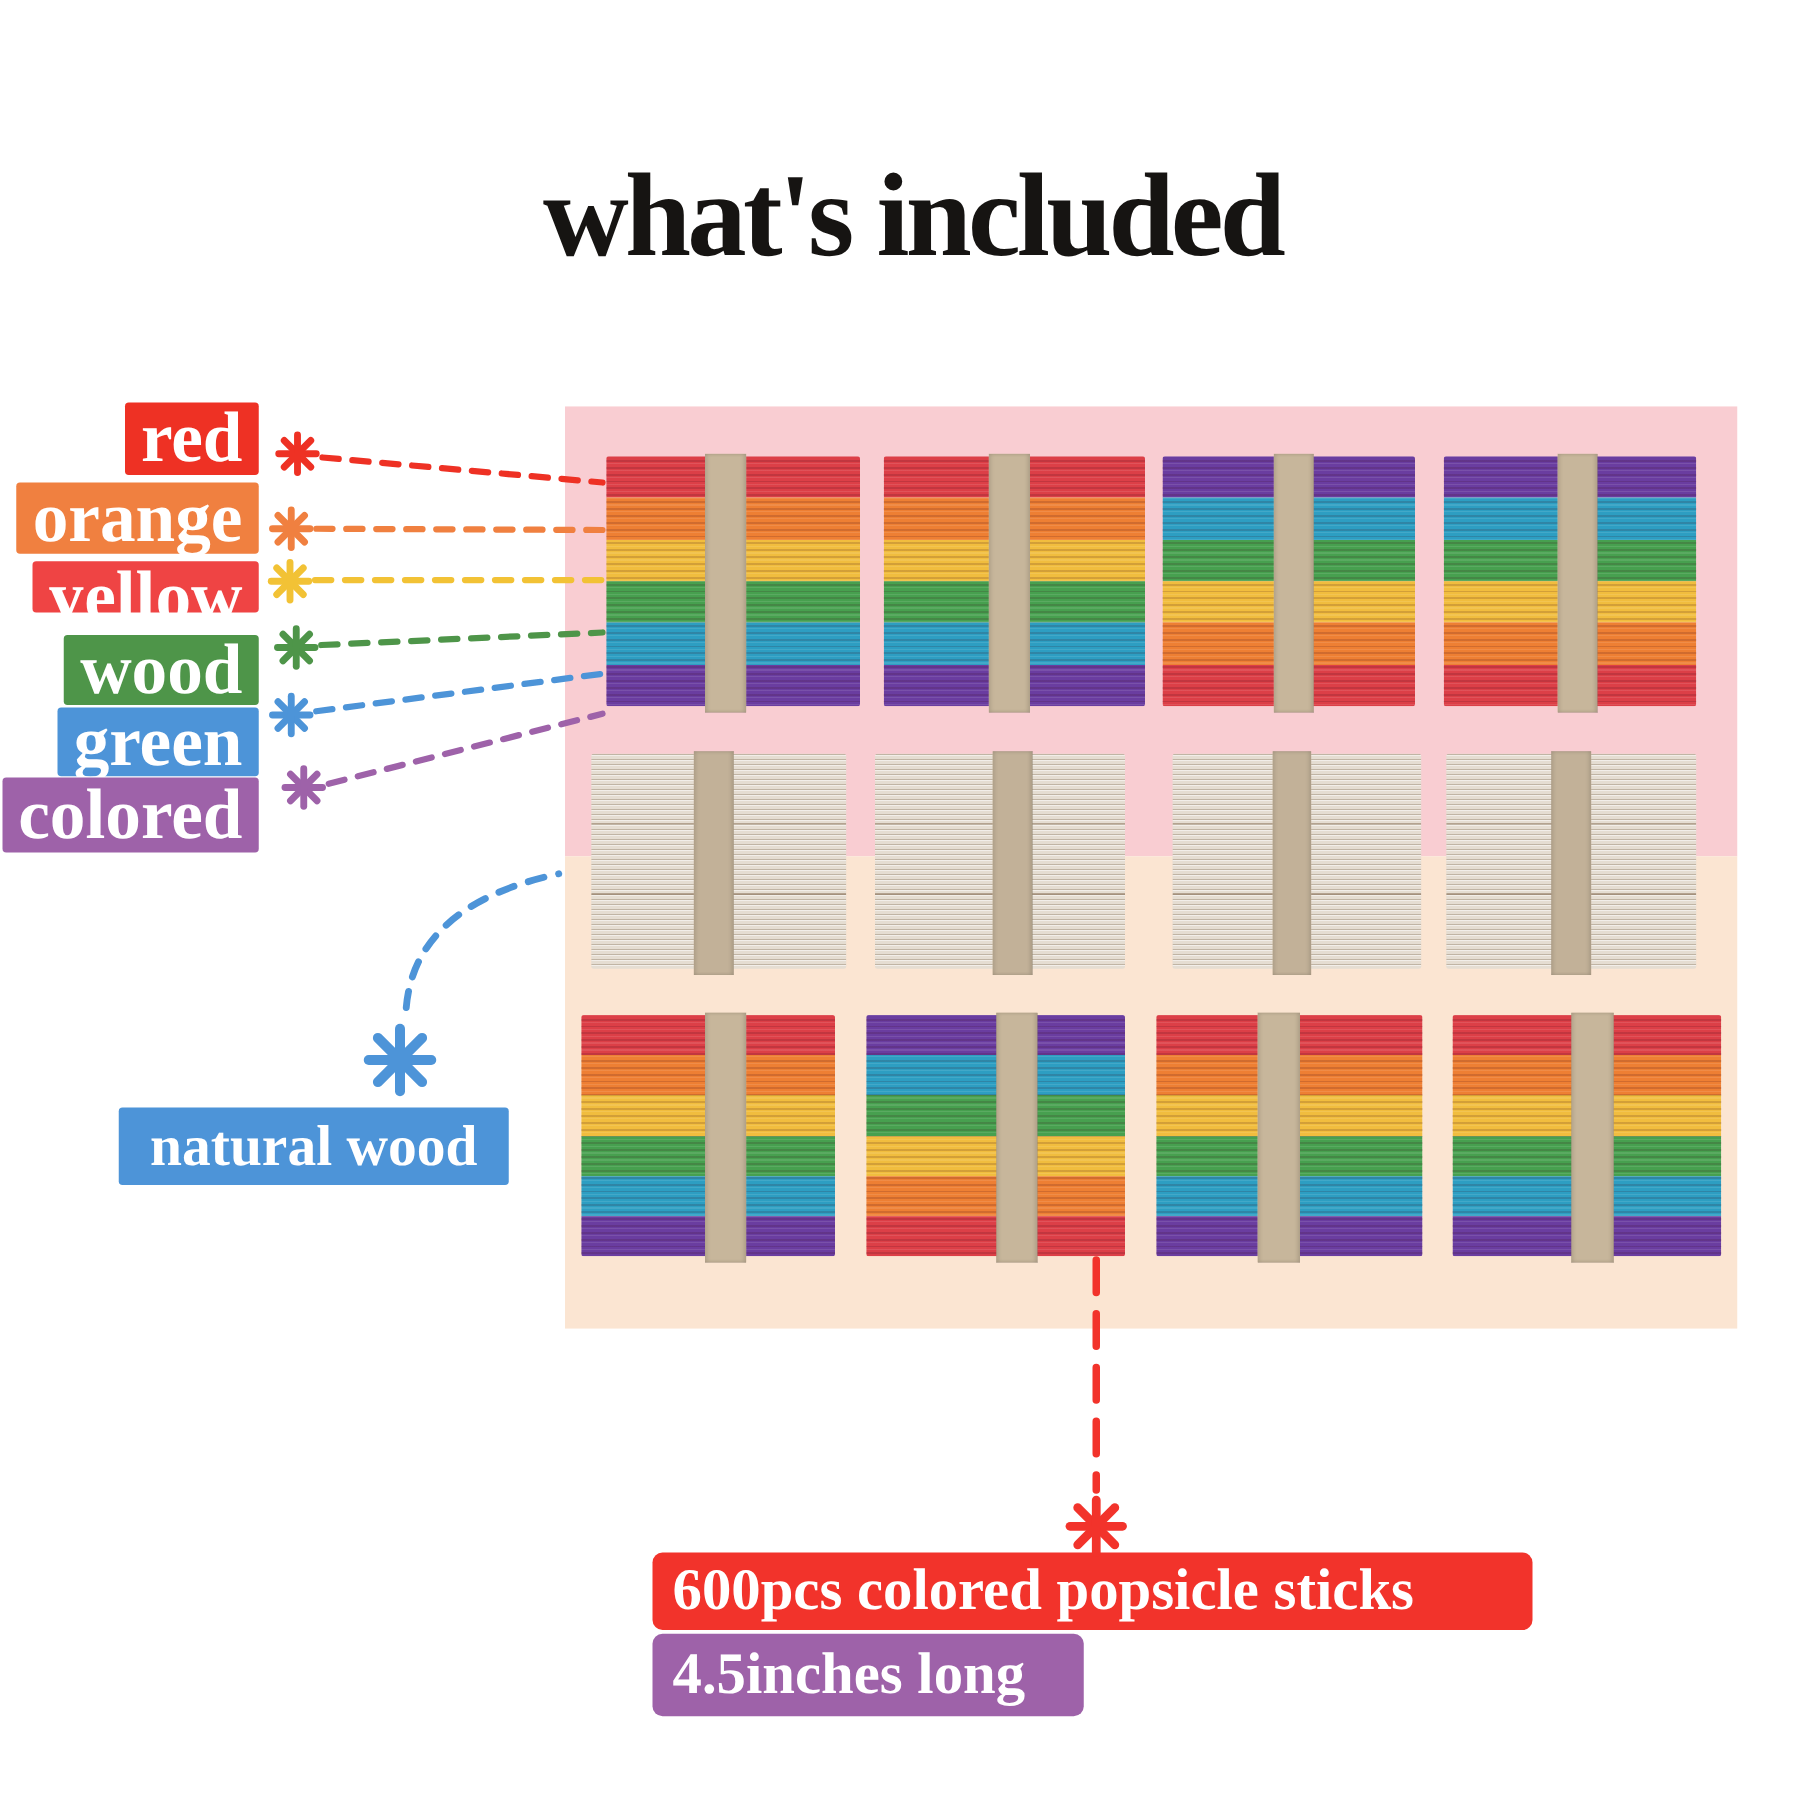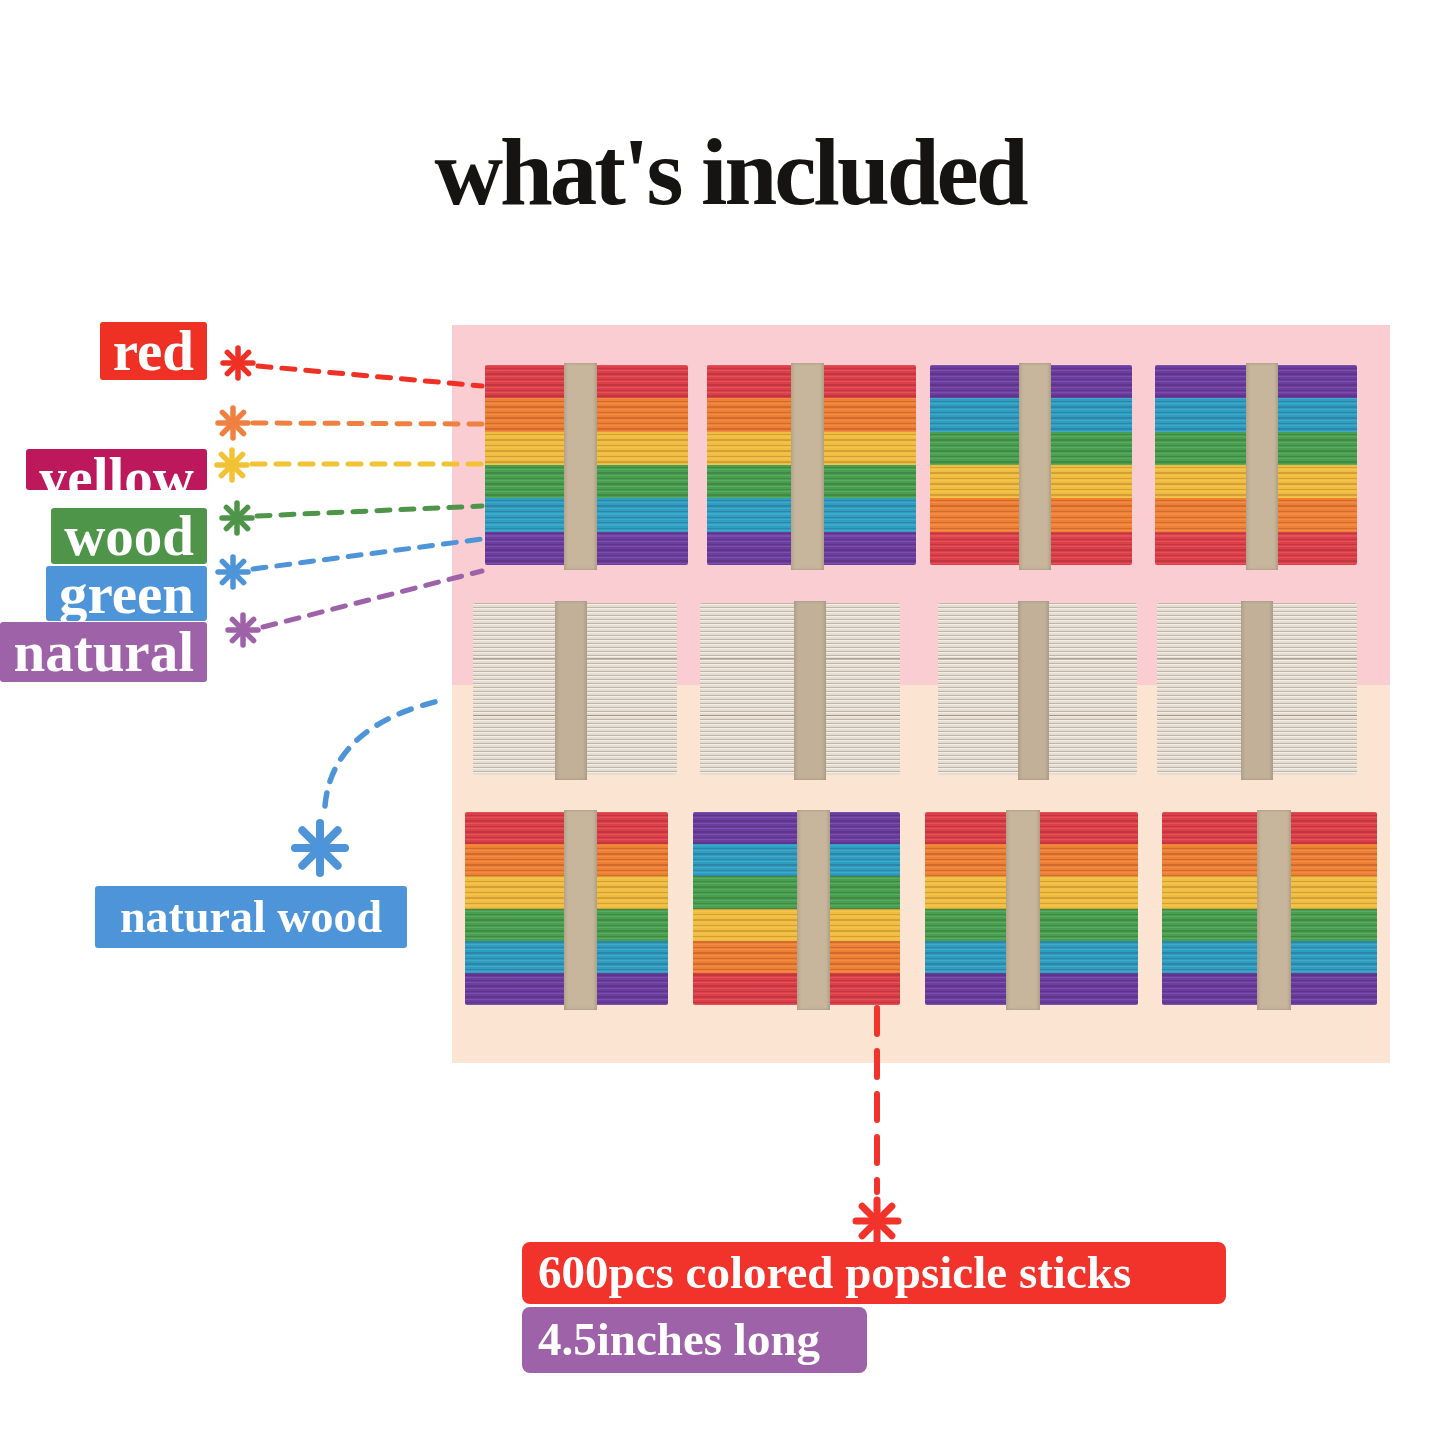--- a/index.html
+++ b/index.html
@@ -187,24 +187,25 @@
             <div class="band" style="background: rgb(45, 158, 194);"></div>
             <div class="band" style="background: rgb(106, 61, 160);"></div>
           </div>
           <div class="stick-tex"></div>
           <div class="kraft" style="left: 44%; width: 16%; background: rgb(199, 182, 155);"></div>
         </div>
       </div>
   </div>
 
   <div class="legend-box" id="lb-0" style="top: 322px; height: 58px; line-height: 58px; background: rgb(238, 49, 36);">red</div>
-  <div class="legend-box" id="lb-2" style="top: 449px; height: 41px; line-height: 57px; background: #be185d;">yellow</div>
+  <div class="legend-box" id="lb-1" style="top: 386px; height: 57px; line-height: 57px; background: rgb(240, 128, 64);">orange</div>
+  <div class="legend-box" id="lb-2" style="top: 449px; height: 41px; line-height: 57px; background: #ef4444;">yellow</div>
   <div class="legend-box" id="lb-3" style="top: 508px; height: 56px; line-height: 56px; background: rgb(78, 149, 73);">wood</div>
   <div class="legend-box" id="lb-4" style="top: 566px; height: 55px; line-height: 55px; background: rgb(77, 148, 216);">green</div>
-  <div class="legend-box" id="lb-5" style="top: 622px; height: 60px; line-height: 60px; background: rgb(158, 98, 169);">natural</div>
+  <div class="legend-box" id="lb-5" style="top: 622px; height: 60px; line-height: 60px; background: rgb(158, 98, 169);">colored</div>
 
   <div id="natural-callout" style="background: rgb(77, 148, 216);">natural wood</div>
 
   <div class="bottom-callout" id="callout-count" style="background: rgb(242, 51, 43);">600pcs colored popsicle sticks</div>
   <div class="bottom-callout" id="callout-length" style="background: rgb(158, 98, 169);">4.5inches long</div>
 
   <svg id="overlay" viewBox="0 0 1440 1440">
       <g>
         <line x1="253" y1="363" x2="223" y2="363" stroke="#ee3124" stroke-width="5.5" stroke-linecap="round"></line>
         <line x1="248.6066017177982" y1="373.6066017177982" x2="227.3933982822018" y2="352.3933982822018" stroke="#ee3124" stroke-width="5.5" stroke-linecap="round"></line>

